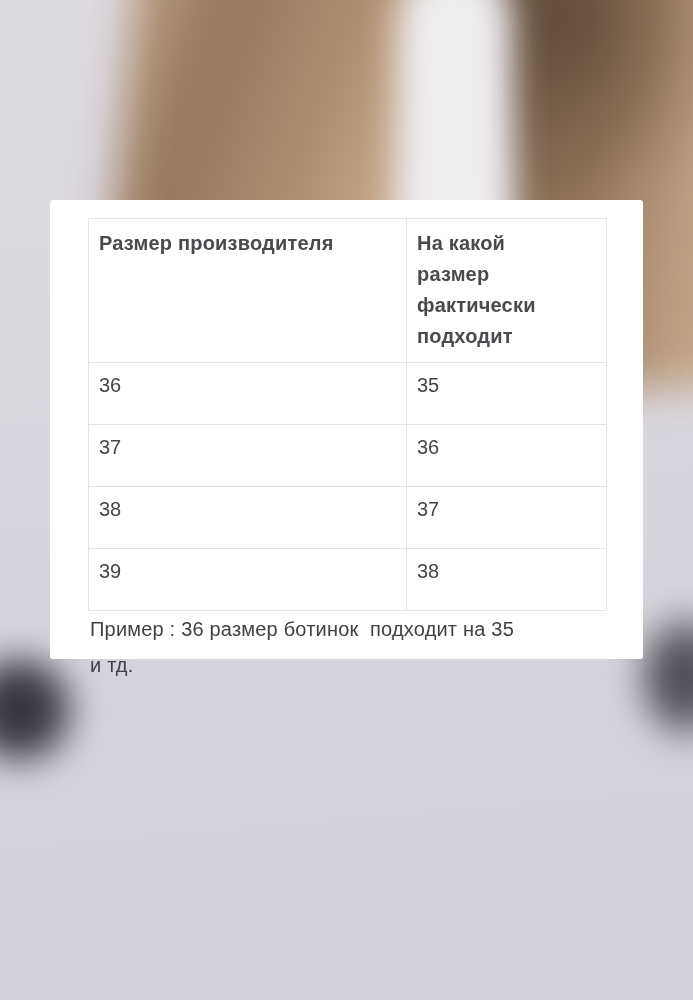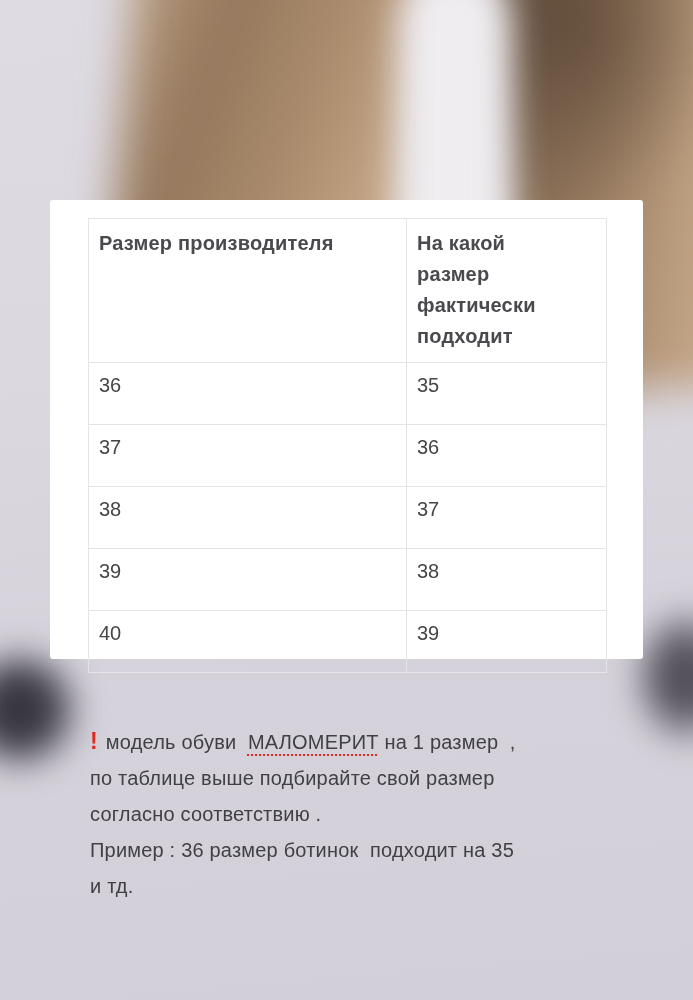--- a/index.html
+++ b/index.html
@@ -152,29 +152,22 @@
           <td>36</td>
         </tr>
         <tr>
           <td>38</td>
           <td>37</td>
         </tr>
         <tr>
           <td>39</td>
           <td>38</td>
         </tr>
-        <tr>
-          <td>40</td>
-          <td>39</td>
-        </tr>
       </tbody>
     </table>
 
-    <p class="note"><span class="excl">!</span><span>модель обуви  </span><span class="hl">МАЛОМЕРИТ</span><span> на 1 размер  ,
-по таблице выше подбирайте свой размер
-согласно соответствию .</span></p>
 
     <p class="note example">Пример : 36 размер ботинок  подходит на 35
 и тд.</p>
 
   </div>
 
 </div>
 
 </body></html>

